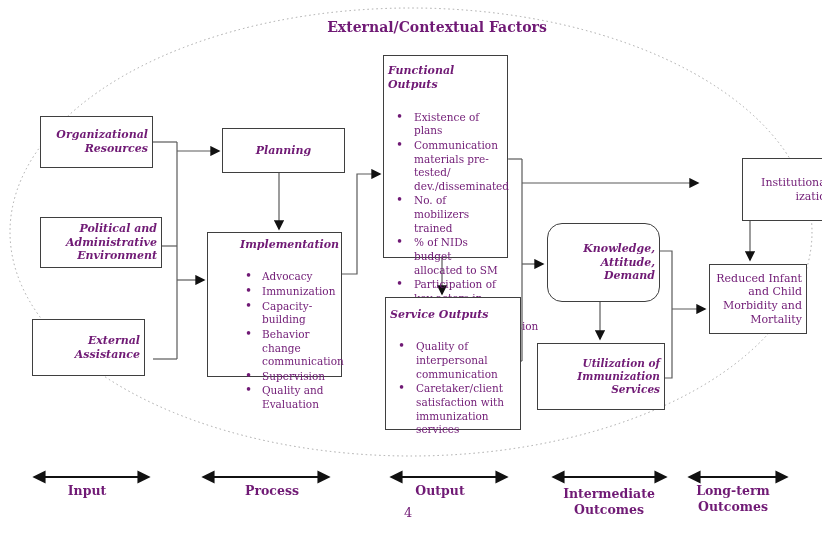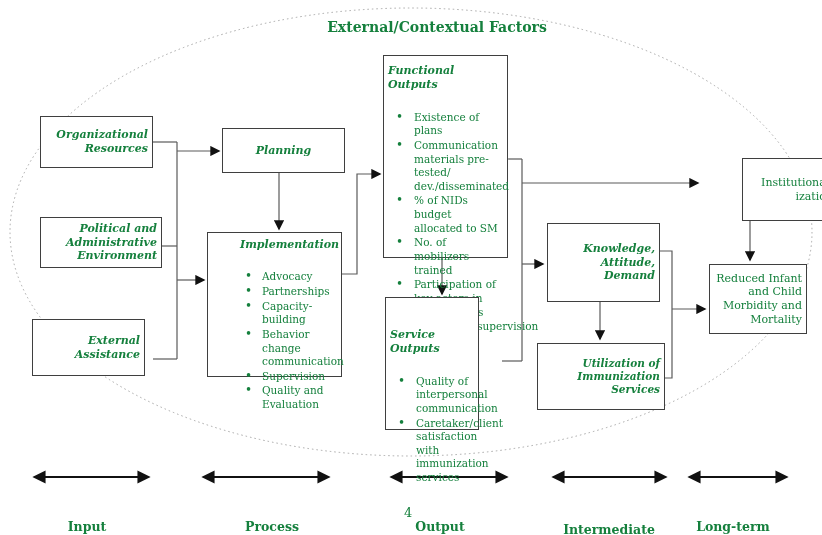--- a/index.html
+++ b/index.html
@@ -1,18 +1,18 @@
 <!DOCTYPE html>
 <html><head>
 <meta charset="utf-8">
 <style>
   html,body{margin:0;padding:0;background:#fff;}
   #canvas{
     position:relative;width:822px;height:535px;background:#fff;overflow:hidden;
-    font-family:"DejaVu Serif","Liberation Serif",serif;color:#15803d;
+    font-family:"DejaVu Serif","Liberation Serif",serif;color:#701a75;
   }
   #wires{position:absolute;left:0;top:0;width:822px;height:535px;}
   .box{
     position:absolute;box-sizing:border-box;border:1px solid #3f3f3f;background:#fff;
     display:flex;align-items:center;justify-content:center;text-align:right;
     font-size:11px;line-height:1.25;padding:2px 4px;
   }
   .italicTitle{font-style:italic;font-weight:bold;}
   .plain{font-style:normal;font-weight:normal;}
   .listbox{
@@ -25,21 +25,21 @@
   .listbox ul{list-style:none;margin:18px 0 0 0;padding:0;}
   .listbox li{position:relative;padding-left:26px;margin:0 0 1px 0;}
   .listbox li::before{content:"\2022";position:absolute;left:8px;top:-1px;font-size:12px;}
   .listbox.tight li{padding-left:22px;}
   .listbox.tight li::before{left:5px;}
   .gapTitle{margin-bottom:10px !important;}
   .pageTitle{
     position:absolute;font-weight:bold;font-size:14px;text-align:center;
   }
   .stageLabel{
-    position:absolute;font-weight:bold;font-size:12.5px;text-align:center;line-height:1.25;margin-top:36px;
+    position:absolute;font-weight:bold;font-size:12.5px;text-align:center;line-height:1.25;
   }
   .pageNum{position:absolute;font-size:13px;}
 </style>
 </head>
 <body>
 
 <div id="canvas">
 
   <svg id="wires" viewBox="0 0 822 535" xmlns="http://www.w3.org/2000/svg">
     <defs>
@@ -97,49 +97,49 @@
   </div>
 
   <div class="box italicTitle" style="left:222px;top:128px;width:123px;height:45px;">
     <span>Planning</span>
   </div>
 
   <div class="listbox tight" style="left:207px;top:232px;width:135px;height:145px;padding-top:3px;padding-left:32px;">
     <div class="ltitle">Implementation</div>
     <ul>
         <li>Advocacy</li>
-        <li>Partnerships</li>
+        <li>Immunization</li>
         <li>Capacity-building</li>
         <li>Behavior change communication</li>
         <li>Supervision</li>
         <li>Quality and Evaluation</li>
       </ul>
   </div>
 
   <div class="listbox" style="left:383px;top:55px;width:125px;height:203px;">
     <div class="ltitle gapTitle">Functional Outputs</div>
     <ul>
         <li>Existence of plans</li>
         <li>Communication materials pre-tested/ dev./disseminated</li>
+        <li>No. of mobilizers trained</li>
         <li>% of NIDs budget allocated to SM</li>
-        <li>No. of mobilizers trained</li>
         <li>Participation of key actors in SM activities</li>
         <li>Monitoring/supervision conducted</li>
       </ul>
   </div>
 
-  <div class="listbox" style="left:385px;top:297px;width:94px;height:133px;padding-top:28px;">
+  <div class="listbox" style="left:385px;top:297px;width:136px;height:133px;padding-top:8px;">
     <div class="ltitle">Service Outputs</div>
     <ul>
         <li>Quality of interpersonal communication</li>
         <li>Caretaker/client satisfaction with immunization services</li>
       </ul>
   </div>
 
-  <div class="box italicTitle" style="left:547px;top:223px;width:113px;height:79px;">
+  <div class="box italicTitle" style="left:547px;top:223px;width:113px;height:79px;border-radius:15px;">
     <span>Knowledge, Attitude, Demand</span>
   </div>
   <div class="box italicTitle" style="left:537px;top:343px;width:128px;height:67px;font-size:10.5px;">
     <span>Utilization of Immunization Services</span>
   </div>
 
   <div class="box plain" style="left:702px;top:158px;width:96px;height:63px;margin-left:40px;">
     <span>Institutional-ization</span>
   </div>
   <div class="box plain" style="left:709px;top:264px;width:98px;height:70px;">

